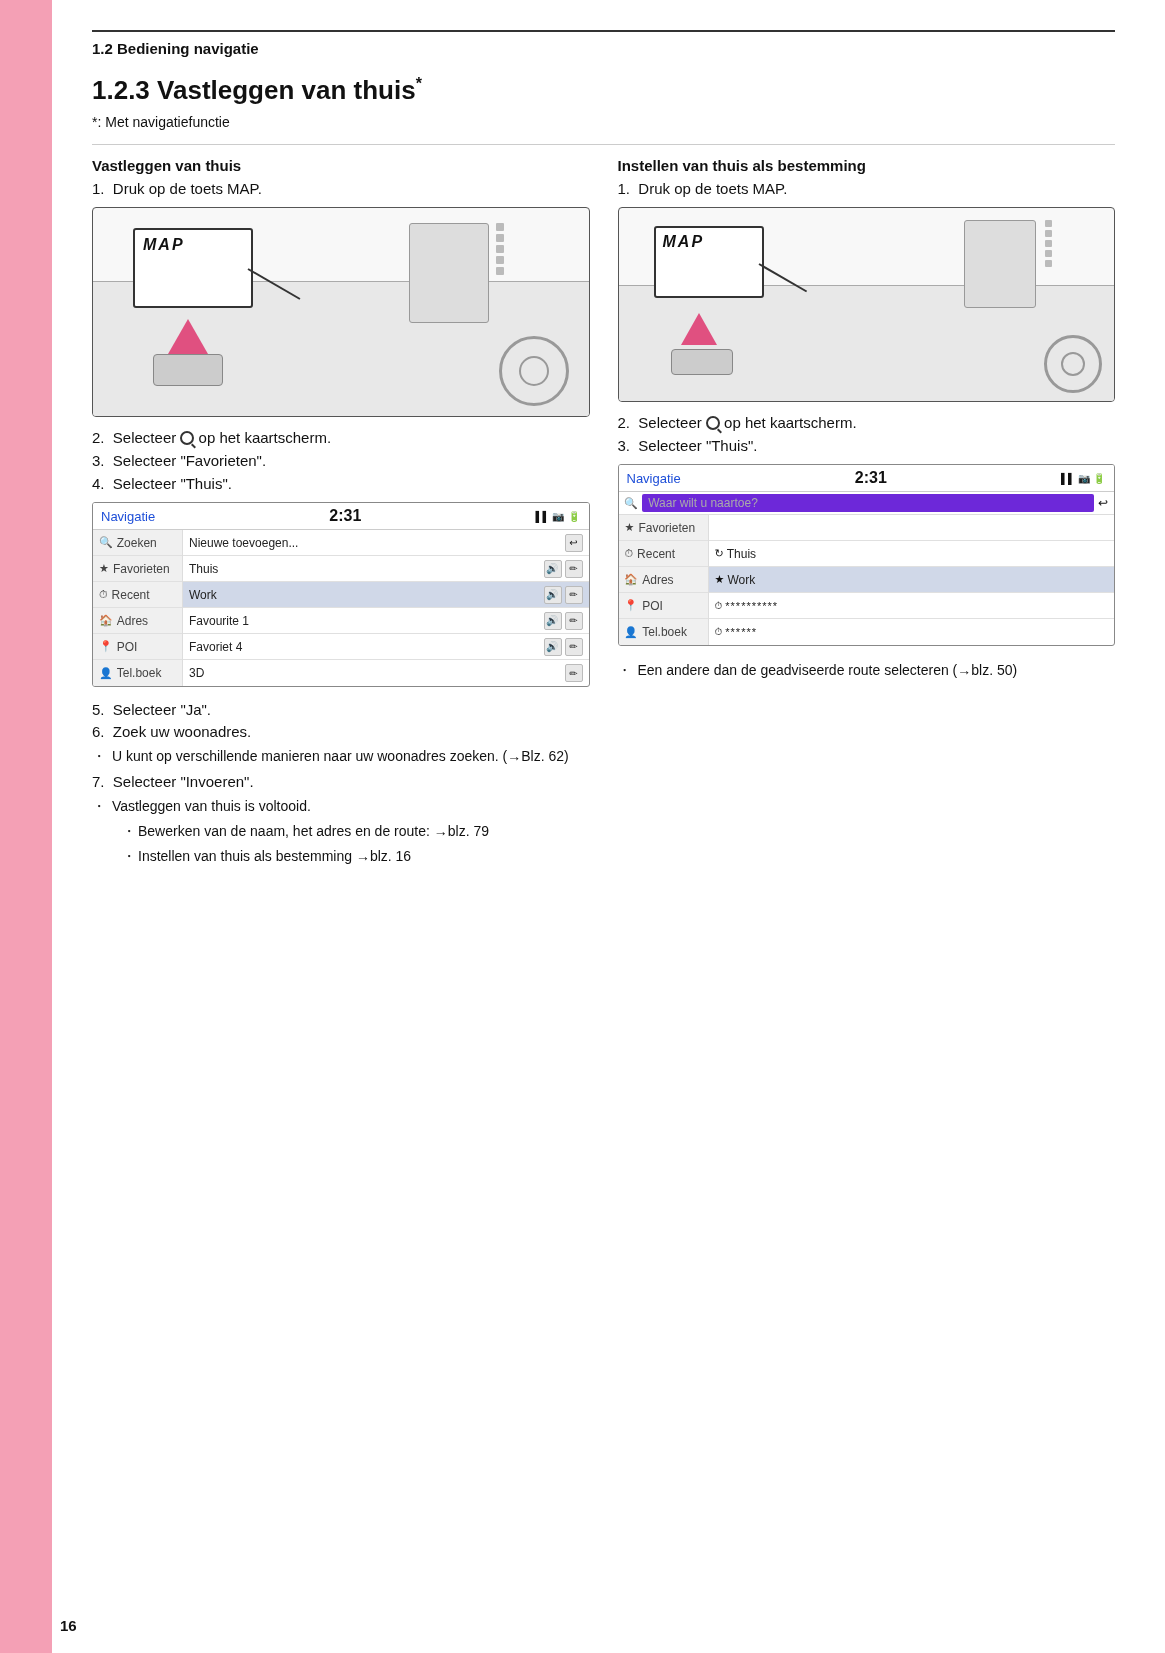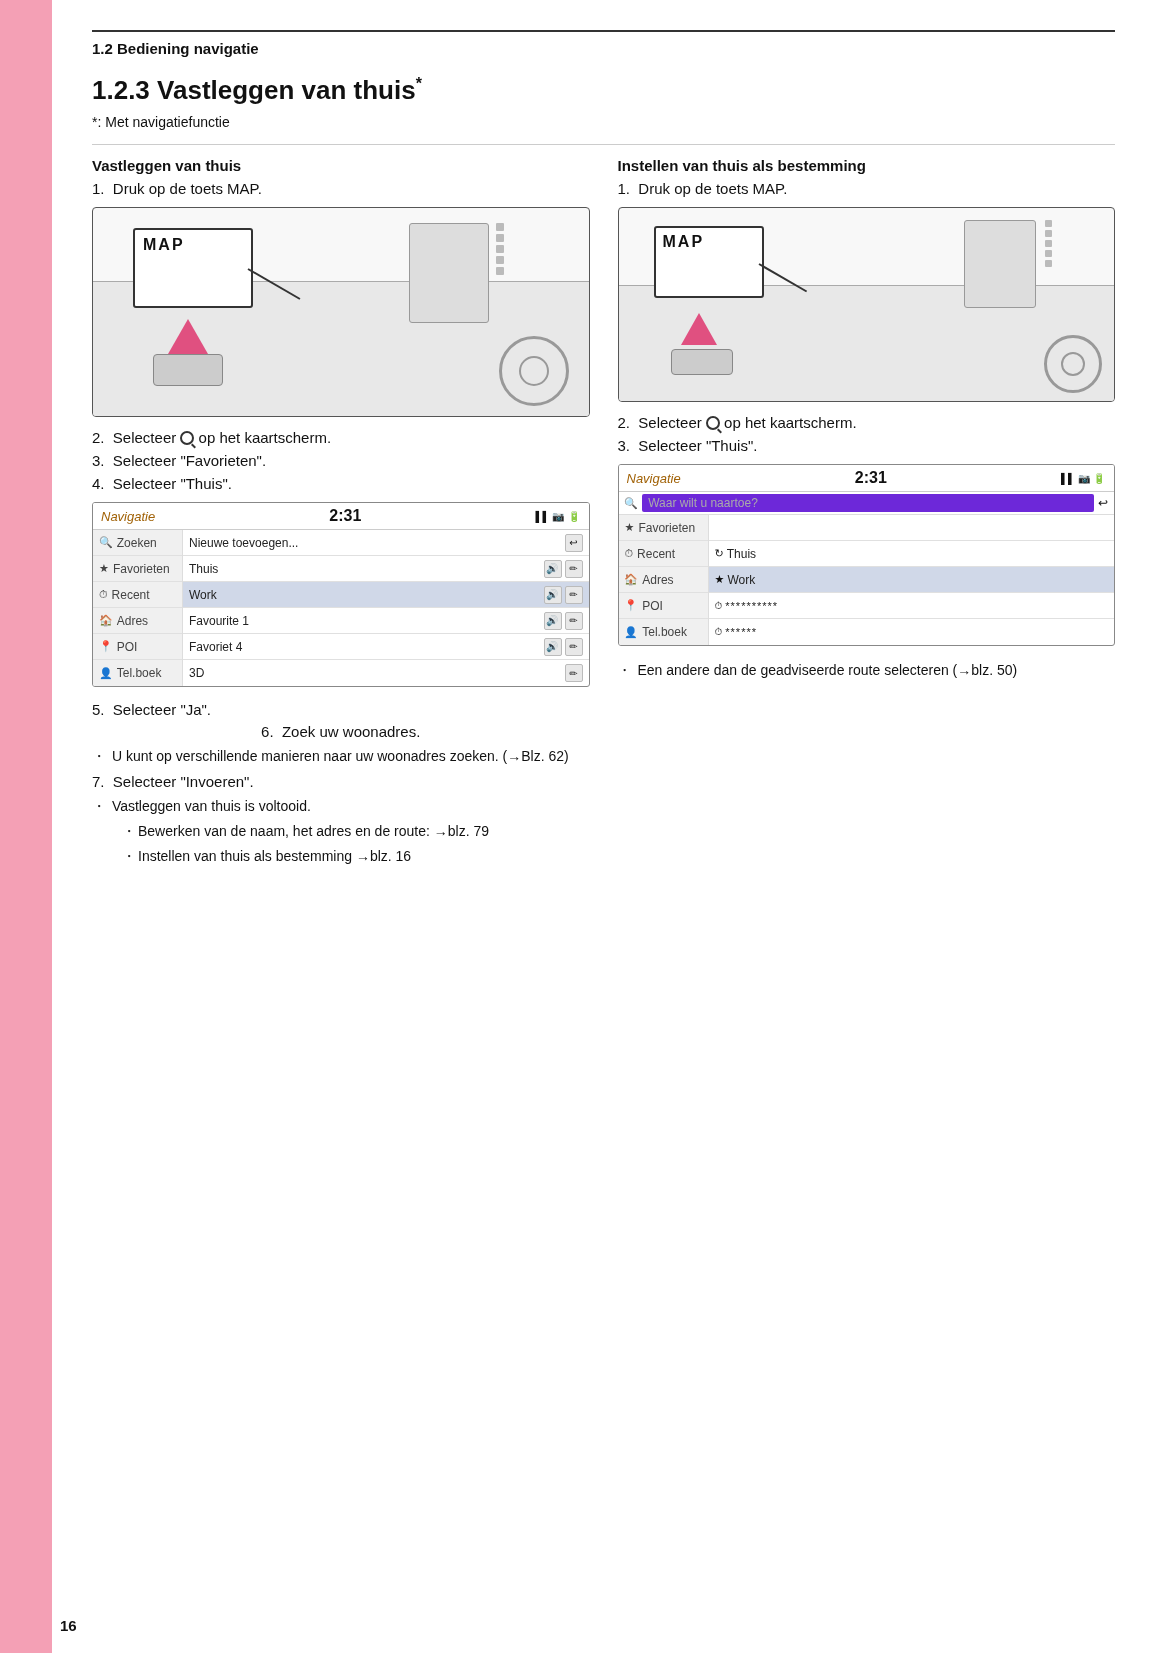--- a/index.html
+++ b/index.html
@@ -126,20 +126,21 @@
       top: 20px;
       left: 40px;
       width: 120px;
       height: 80px;
       background: #fff;
       border: 2px solid #333;
       border-radius: 3px;
       display: flex;
       align-items: flex-start;
       padding: 6px 8px;
+      font-style: italic;
     }
     .map-label {
       font-size: 16px;
       font-weight: bold;
       letter-spacing: 2px;
     }
 
     
     .map-button {
       position: absolute;
@@ -241,22 +242,21 @@
     .nav-table-header {
       display: flex;
       align-items: center;
       justify-content: space-between;
       padding: 4px 8px;
       background: #fff;
       border-bottom: 1px solid #ccc;
     }
     .nav-table-title {
       font-size: 13px;
-      color: #a16207;
-      font-style: italic;
+      color: #1d4ed8;
     }
     .nav-table-time {
       font-size: 16px;
       font-weight: bold;
     }
     .nav-table-icons {
       display: flex;
       gap: 3px;
       align-items: center;
       font-size: 10px;
@@ -584,21 +584,21 @@
               <span class="nav-row-value">3D</span>
               <div class="nav-row-actions">
                 <div class="nav-action-btn">✏</div>
               </div>
             </div>
           </div>
         </div>
       </div>
 
       <div style="margin-bottom:5px; font-size:15px;">5.&nbsp;&nbsp;Selecteer "Ja".</div>
-      <div style="margin-bottom:5px; font-size:15px;text-align:center;">6.&nbsp;&nbsp;Zoek uw woonadres.</div>
+      <div style="margin-bottom:5px; font-size:15px;">6.&nbsp;&nbsp;Zoek uw woonadres.</div>
 
       <ul class="bullet-list">
         <li>
           U kunt op verschillende manieren naar uw woonadres zoeken. (→Blz. 62)
         </li>
       </ul>
 
       <div style="margin-bottom:5px; font-size:15px;">7.&nbsp;&nbsp;Selecteer "Invoeren".</div>
 
       <ul class="bullet-list">

